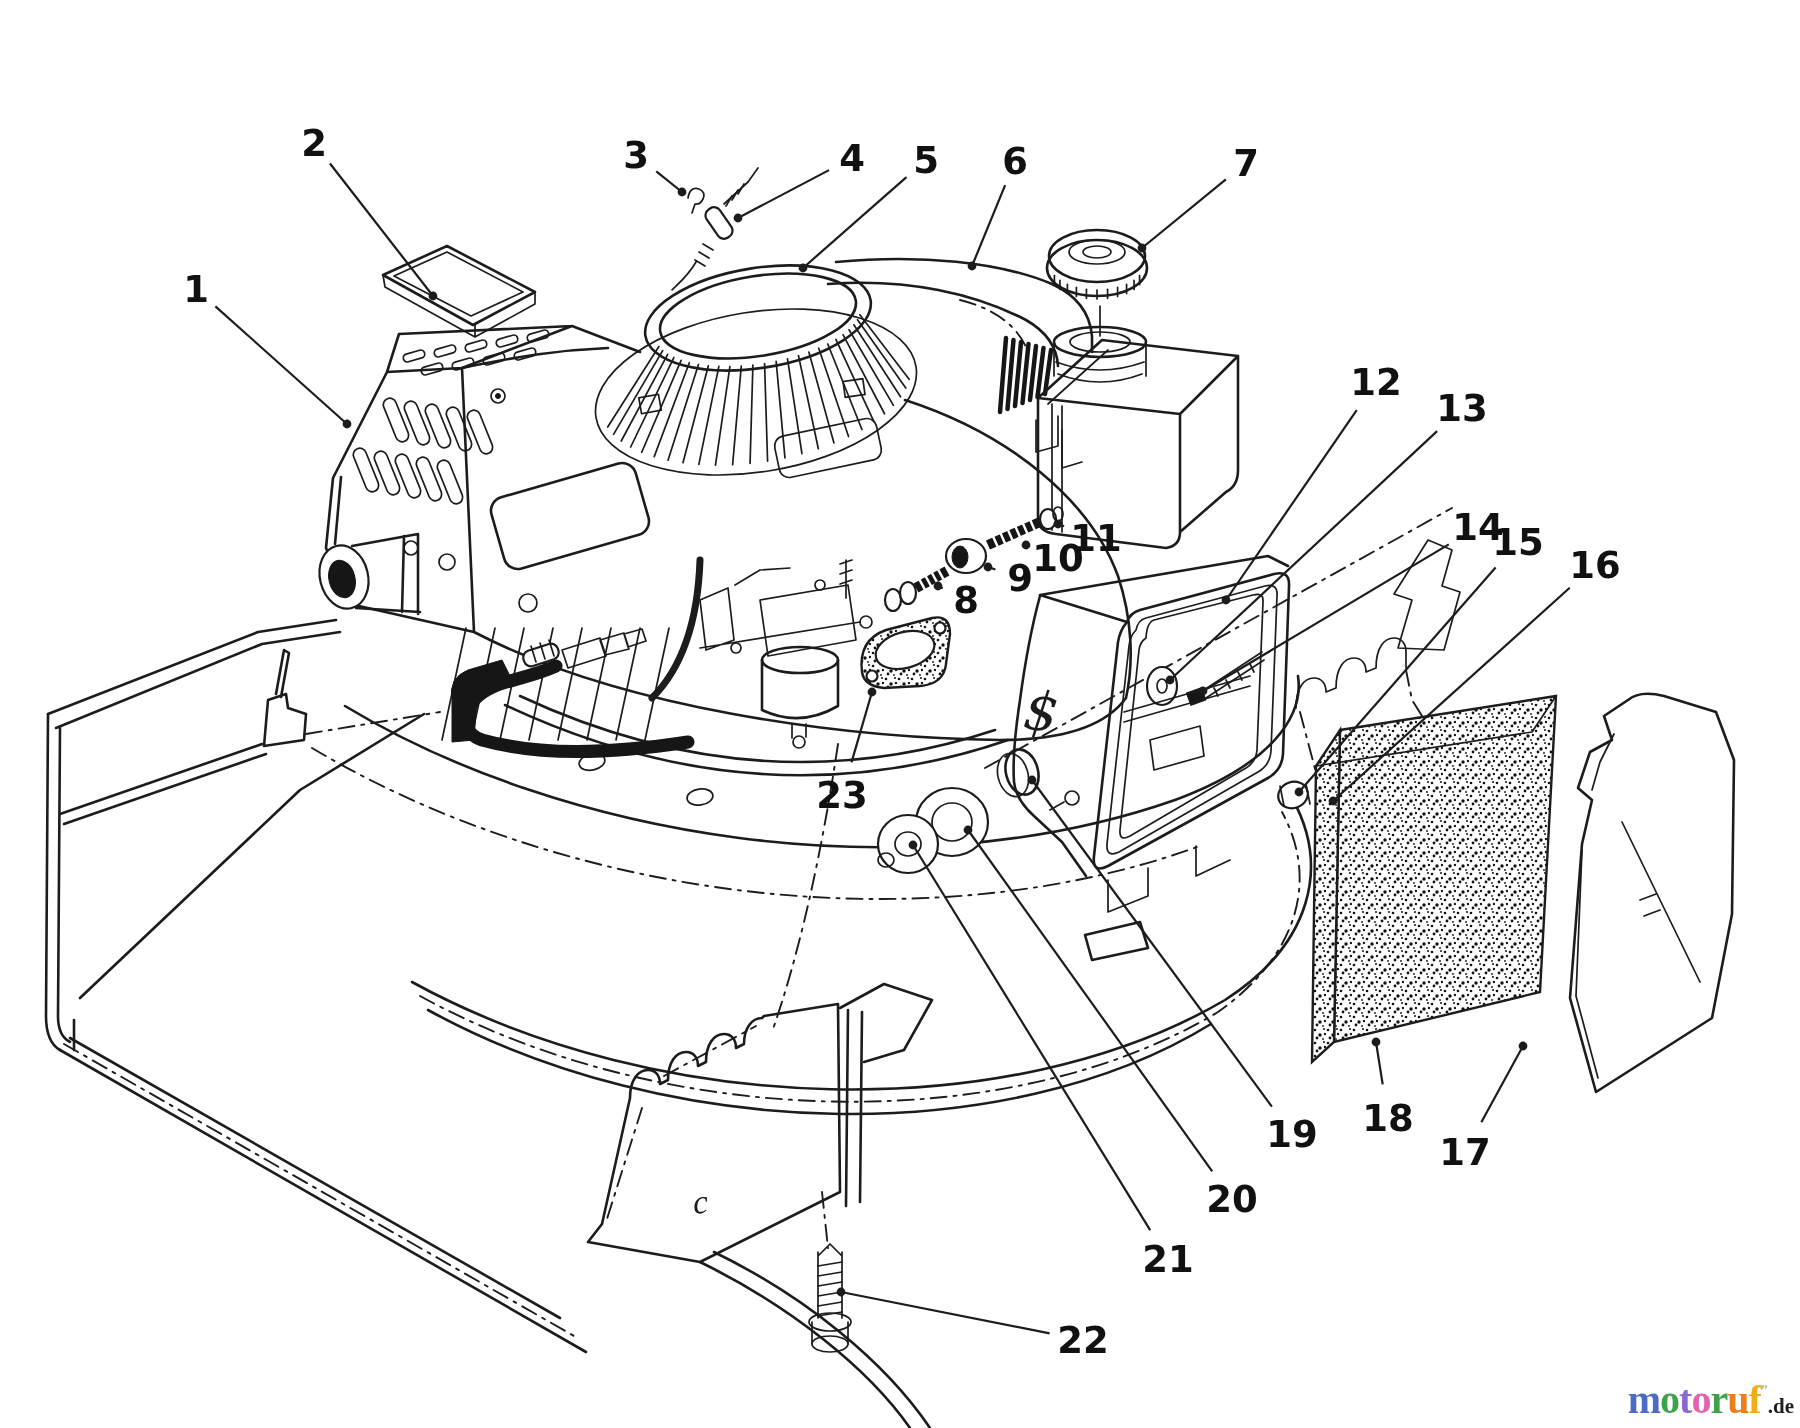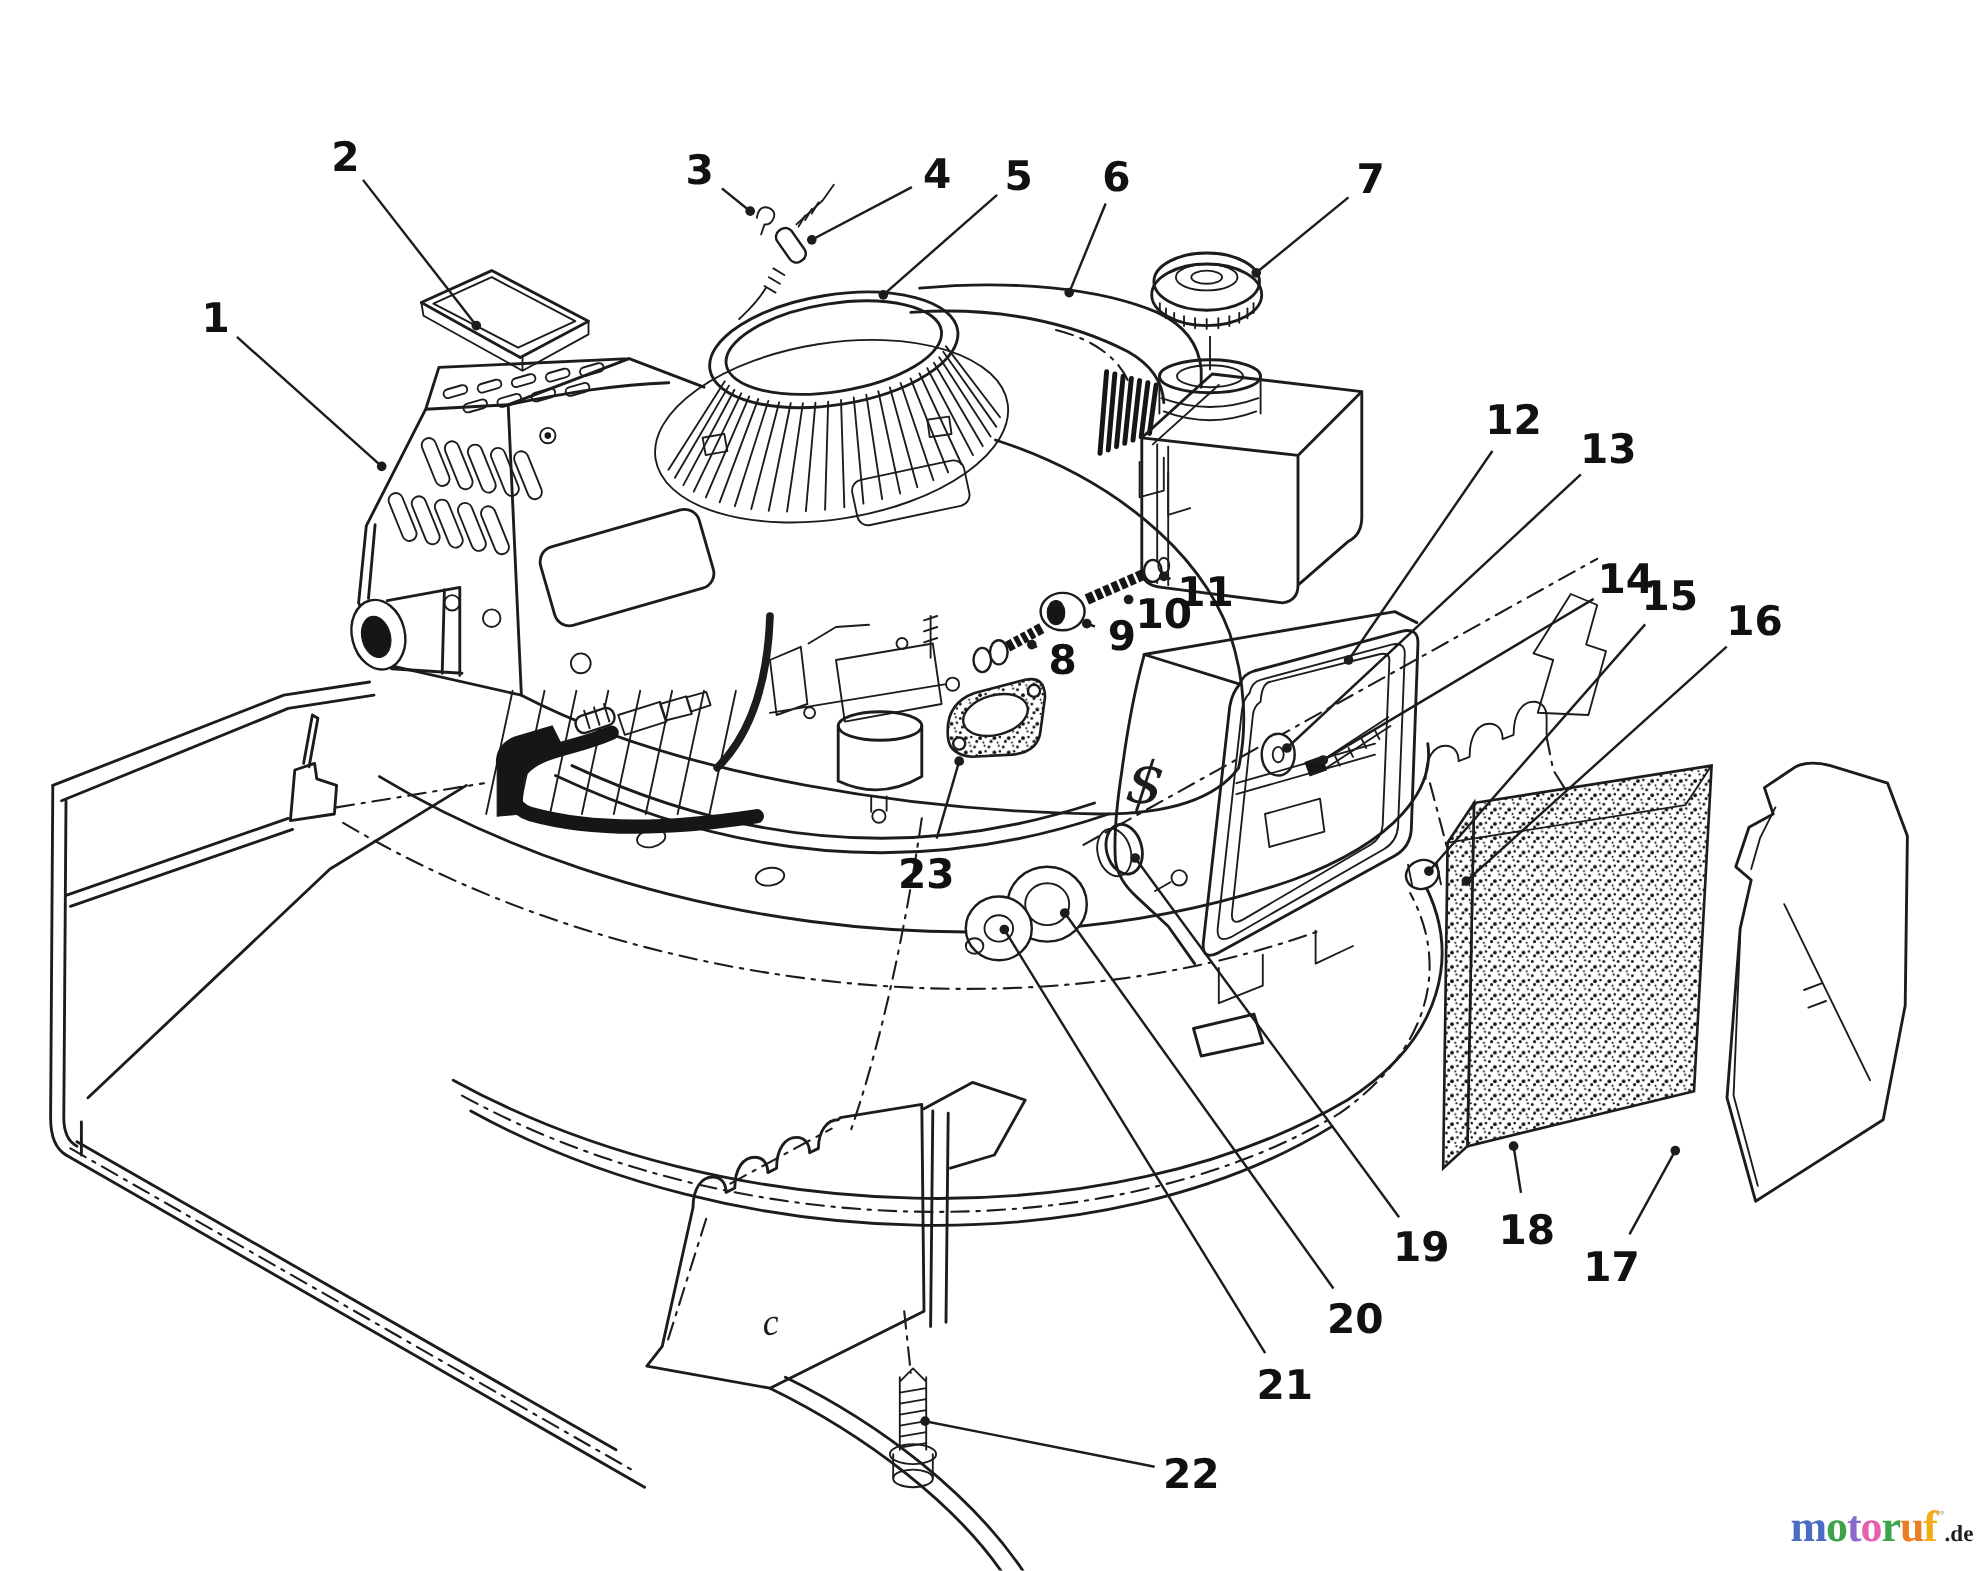--- a/index.html
+++ b/index.html
@@ -10,21 +10,21 @@
   .ln  {fill:none;stroke:#1c1c1c;stroke-width:2.6;stroke-linecap:round;stroke-linejoin:round;}
   .ln2 {fill:none;stroke:#1c1c1c;stroke-width:1.7;stroke-linecap:round;stroke-linejoin:round;}
   .thk {fill:none;stroke:#1c1c1c;stroke-width:7;stroke-linecap:round;}
   .dd  {fill:none;stroke:#1c1c1c;stroke-width:1.9;stroke-dasharray:16 7 3 7;stroke-linecap:round;}
   .blk {fill:#161616;stroke:#161616;}
   .wht {fill:#ffffff;stroke:#1c1c1c;stroke-width:2.2;}
   .spk {fill:url(#speckle);stroke:#1c1c1c;stroke-width:2.4;}
   .callout-num{font-family:"DejaVu Sans",sans-serif;font-weight:700;font-size:37px;fill:#111;}
   .marking-c{font-family:"Liberation Serif",serif;font-style:italic;font-size:34px;fill:#1c1c1c;}
   .marking-s{font-family:"DejaVu Serif",serif;font-style:italic;font-size:54px;fill:#1c1c1c;}
-  .watermark{position:absolute;right:6px;bottom:20px;font-family:"Liberation Serif",serif;
+  .watermark{position:absolute;right:6px;bottom:8px;font-family:"Liberation Serif",serif;
              font-weight:700;font-size:40px;line-height:1;letter-spacing:-1px;white-space:nowrap;margin-top:20px;}
   .watermark .wm-tm{font-size:14px;vertical-align:18px;letter-spacing:0;}
   .watermark .wm-suffix{font-size:21px;font-weight:700;letter-spacing:0;}
 </style>
 </head>
 <body>
 
 <div class="stage">
 <svg id="svg-root" width="1800" height="1428" viewBox="0 0 1800 1428" xmlns="http://www.w3.org/2000/svg">
   <defs>

